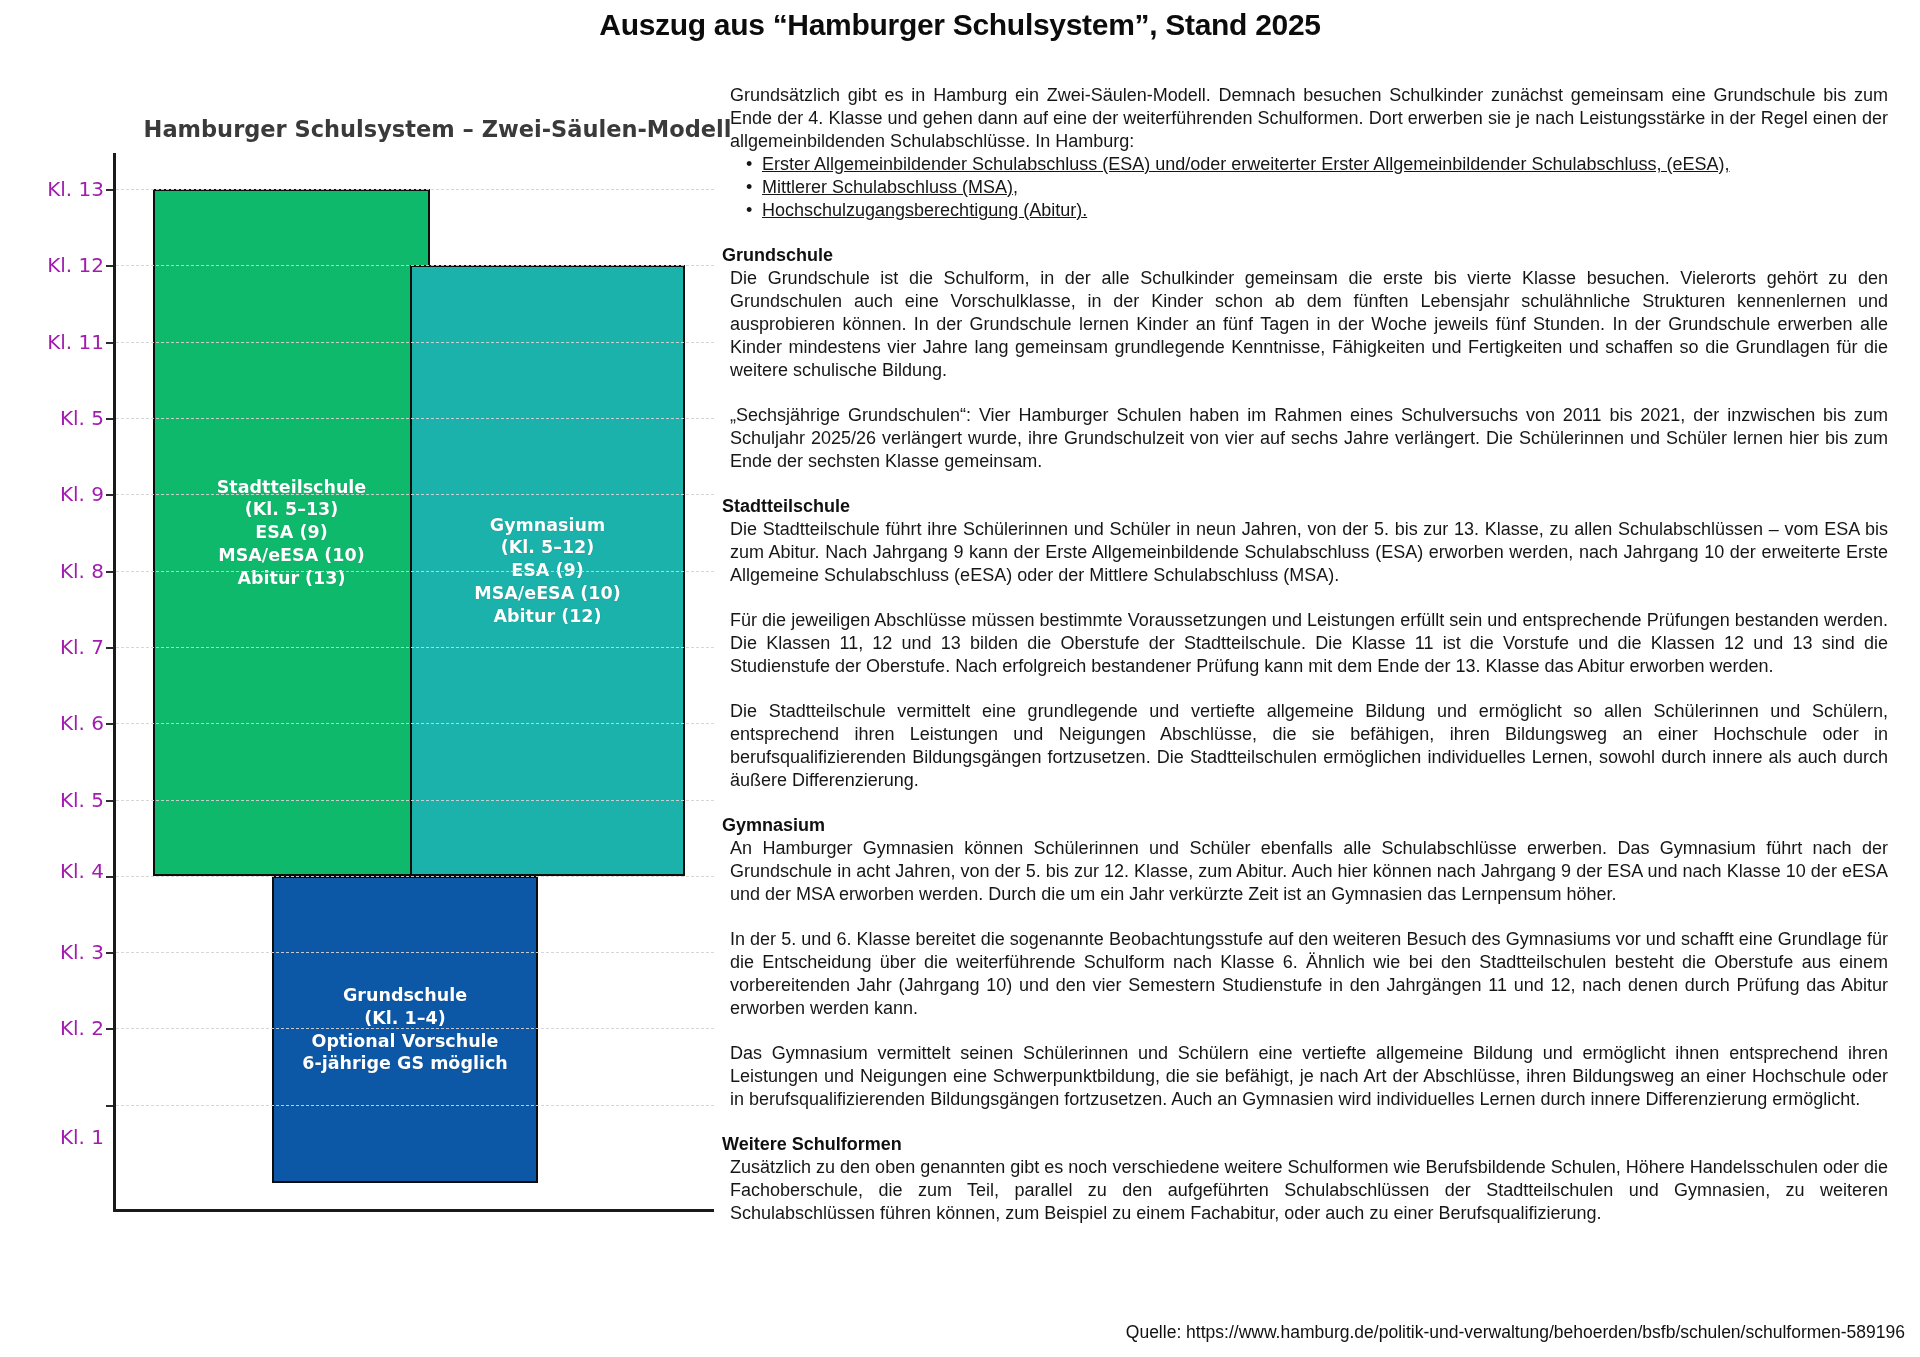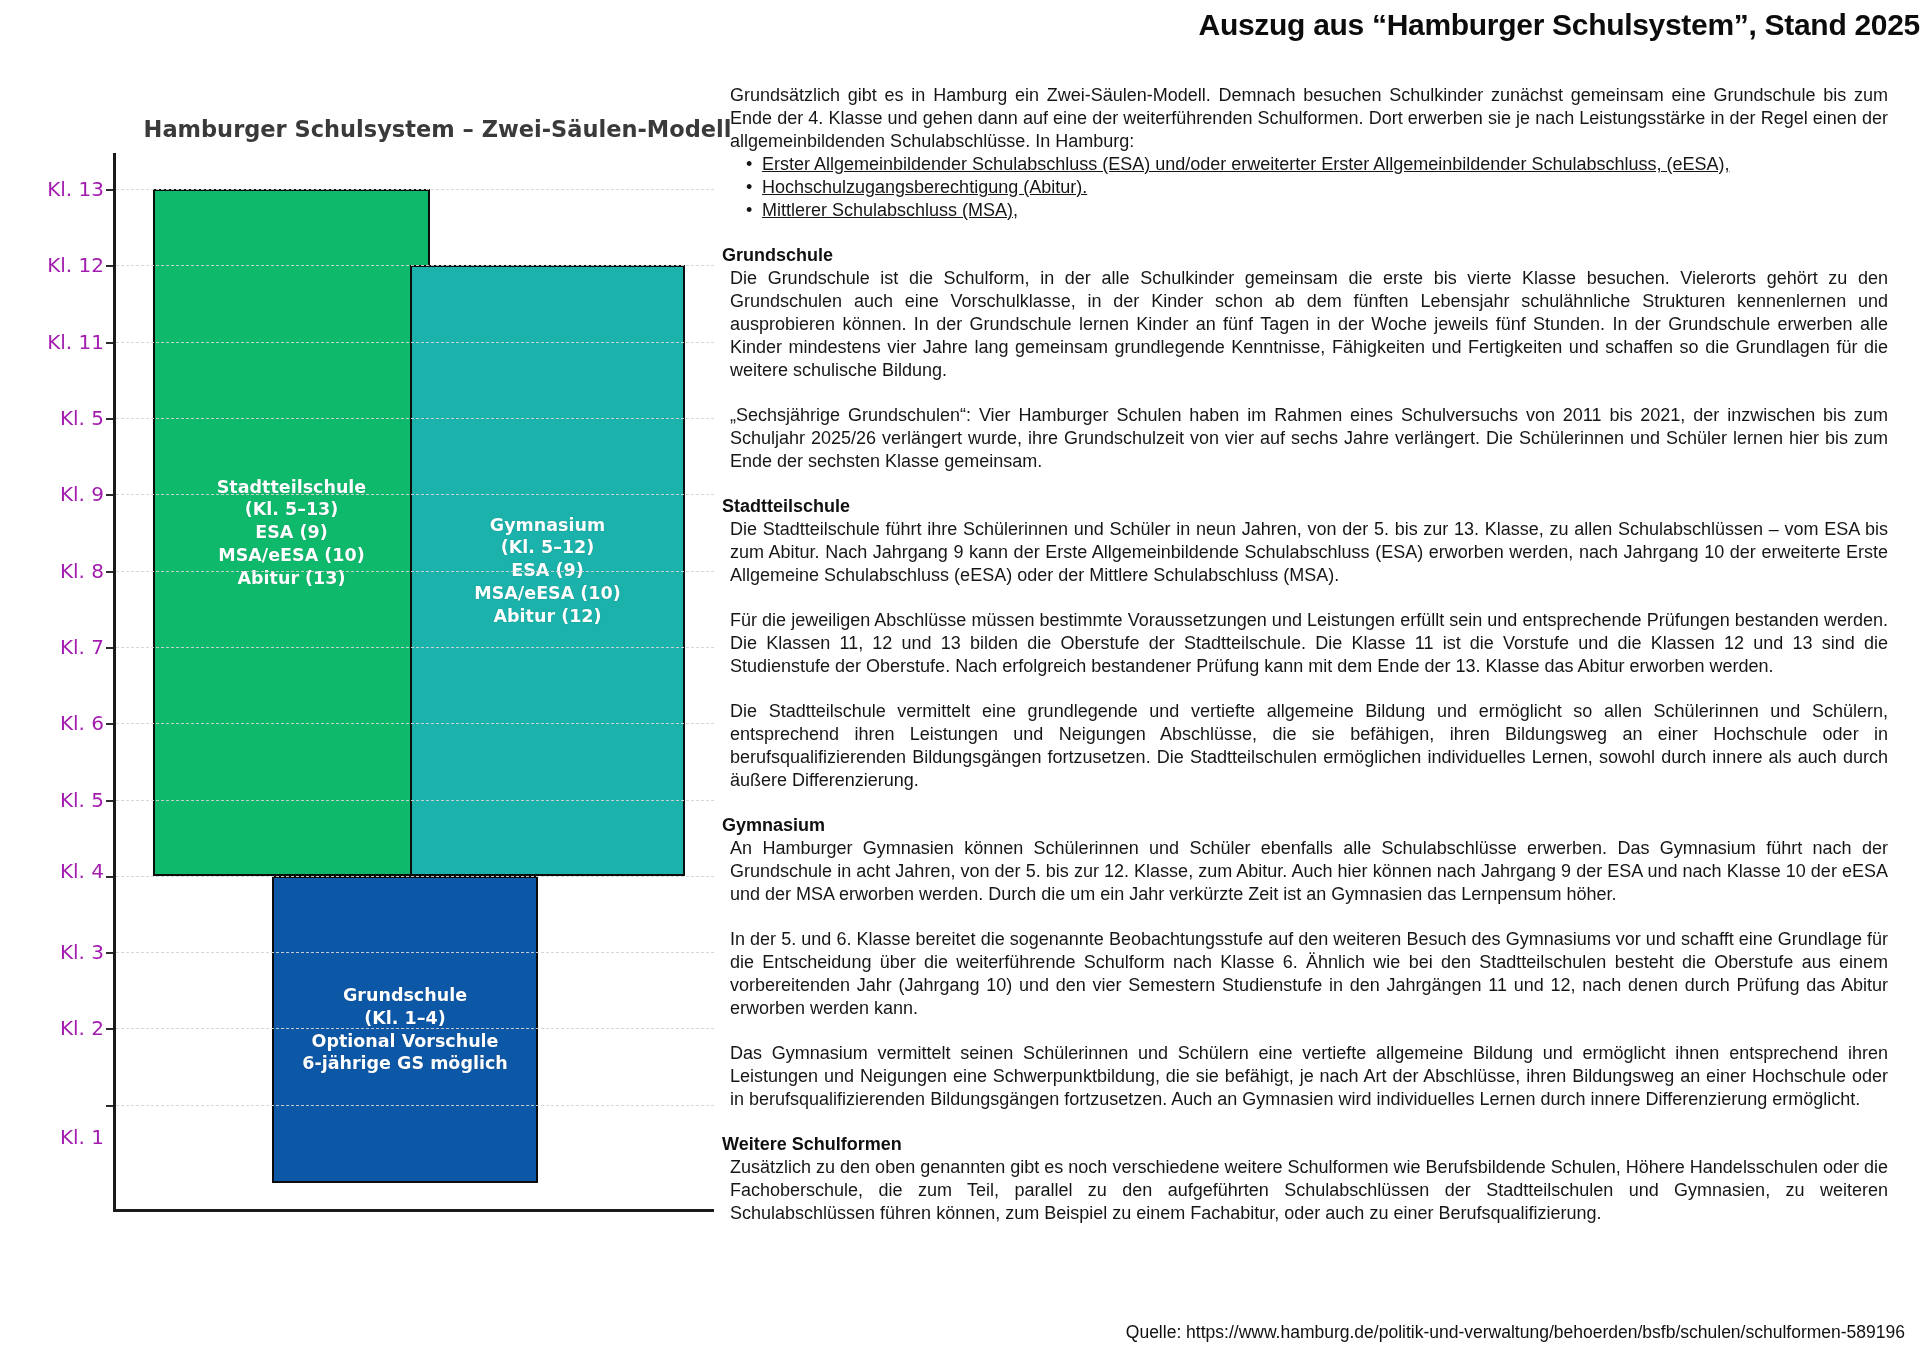--- a/index.html
+++ b/index.html
@@ -4,21 +4,21 @@
 <style>
   html,body { margin:0; padding:0; background:#ffffff; }
   .canvas {
     position:relative; width:1920px; height:1357px; background:#ffffff;
     overflow:hidden; font-family:"Liberation Sans", sans-serif; color:#161616;
   }
 
   
   .page-title {
     position:absolute; top:8px; left:0; width:100%;
-    text-align:right; font-size:30px; font-weight:700; color:#0c0c0c;
+    text-align:center; font-size:30px; font-weight:700; color:#0c0c0c;
     letter-spacing:-0.3px; margin:0;
   }
 
   
   .chart { position:absolute; inset:0; font-family:"DejaVu Sans", sans-serif;margin-top:21px; }
   .chart-title {
     position:absolute; left:130px; top:95px; width:615px; margin:0;
     text-align:center; font-size:22.5px; font-weight:700; color:#3a3a3a;
   }
   .spine-y { position:absolute; left:113px; top:132px; width:2.5px; height:1058px; background:#1a1a1a; }
@@ -125,22 +125,22 @@
     <div class="ytick" style="top:1104px">Kl. 1</div>
 
     <div class="spine-y" style="z-index:6;"></div>
     <div class="spine-x" style="z-index:6;"></div>
   </section>
 
   <article class="article">
     <p class="no-gap">Grundsätzlich gibt es in Hamburg ein Zwei-Säulen-Modell. Demnach besuchen Schulkinder zunächst gemeinsam eine Grundschule bis zum Ende der 4. Klasse und gehen dann auf eine der weiterführenden Schulformen. Dort erwerben sie je nach Leistungsstärke in der Regel einen der allgemeinbildenden Schulabschlüsse. In Hamburg:</p>
     <ul class="bullets">
       <li>Erster Allgemeinbildender Schulabschluss (ESA) und/oder erweiterter Erster Allgemeinbildender Schulabschluss, (eESA),</li>
+      <li>Mittlerer Schulabschluss (MSA),</li>
       <li>Hochschulzugangsberechtigung (Abitur).</li>
-      <li>Mittlerer Schulabschluss (MSA),</li>
     </ul>
 
     <h3>Grundschule</h3>
     <p>Die Grundschule ist die Schulform, in der alle Schulkinder gemeinsam die erste bis vierte Klasse besuchen. Vielerorts gehört zu den Grundschulen auch eine Vorschulklasse, in der Kinder schon ab dem fünften Lebensjahr schulähnliche Strukturen kennenlernen und ausprobieren können. In der Grundschule lernen Kinder an fünf Tagen in der Woche jeweils fünf Stunden. In der Grundschule erwerben alle Kinder mindestens vier Jahre lang gemeinsam grundlegende Kenntnisse, Fähigkeiten und Fertigkeiten und schaffen so die Grundlagen für die weitere schulische Bildung.</p>
     <p>„Sechsjährige Grundschulen“: Vier Hamburger Schulen haben im Rahmen eines Schulversuchs von 2011 bis 2021, der inzwischen bis zum Schuljahr 2025/26 verlängert wurde, ihre Grundschulzeit von vier auf sechs Jahre verlängert. Die Schülerinnen und Schüler lernen hier bis zum Ende der sechsten Klasse gemeinsam.</p>
 
     <h3>Stadtteilschule</h3>
     <p>Die Stadtteilschule führt ihre Schülerinnen und Schüler in neun Jahren, von der 5. bis zur 13. Klasse, zu allen Schulabschlüssen – vom ESA bis zum Abitur. Nach Jahrgang 9 kann der Erste Allgemeinbildende Schulabschluss (ESA) erworben werden, nach Jahrgang 10 der erweiterte Erste Allgemeine Schulabschluss (eESA) oder der Mittlere Schulabschluss (MSA).</p>
     <p>Für die jeweiligen Abschlüsse müssen bestimmte Voraussetzungen und Leistungen erfüllt sein und entsprechende Prüfungen bestanden werden. Die Klassen 11, 12 und 13 bilden die Oberstufe der Stadtteilschule. Die Klasse 11 ist die Vorstufe und die Klassen 12 und 13 sind die Studienstufe der Oberstufe. Nach erfolgreich bestandener Prüfung kann mit dem Ende der 13. Klasse das Abitur erworben werden.</p>
     <p>Die Stadtteilschule vermittelt eine grundlegende und vertiefte allgemeine Bildung und ermöglicht so allen Schülerinnen und Schülern, entsprechend ihren Leistungen und Neigungen Abschlüsse, die sie befähigen, ihren Bildungsweg an einer Hochschule oder in berufsqualifizierenden Bildungsgängen fortzusetzen. Die Stadtteilschulen ermöglichen individuelles Lernen, sowohl durch innere als auch durch äußere Differenzierung.</p>

